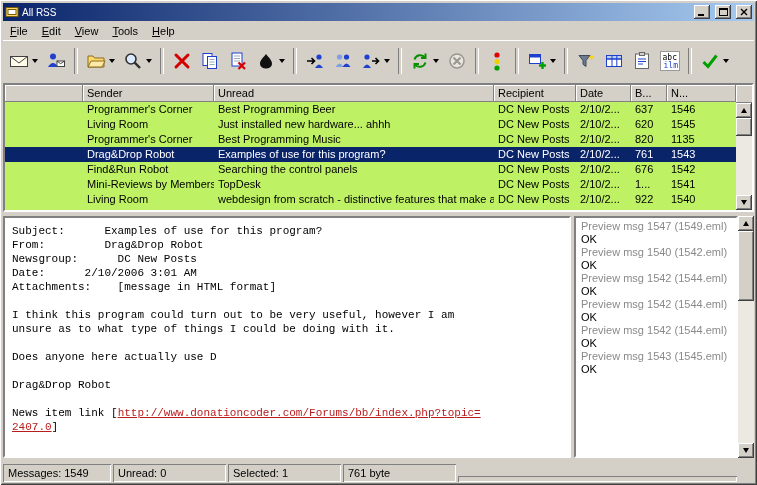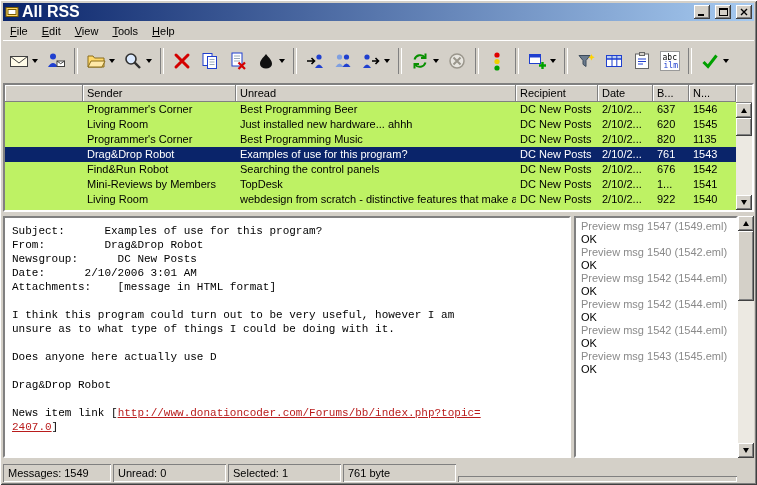--- a/index.html
+++ b/index.html
@@ -2,21 +2,21 @@
 <html><head>
 <meta charset="utf-8">
 <style>
   html,body{margin:0;padding:0}
   body{width:757px;height:485px;overflow:hidden;background:#3a6ea5;font-family:"Liberation Sans",sans-serif;font-size:11px;color:#000}
   .window{width:757px;height:485px;background:#d4d0c8;display:flex;flex-direction:column;padding:3px;box-sizing:border-box;
     box-shadow:inset 1px 1px 0 #fff,inset -1px -1px 0 #404040,inset 2px 2px 0 #d4d0c8,inset -2px -2px 0 #808080}
   
   .titlebar{flex:0 0 18px;background:linear-gradient(90deg,#0a246a,#a6caf0);display:flex;align-items:center;padding:0 2px;gap:3px}
   .title-icon{width:14px;height:14px;display:flex}
-  .title-text{flex:1;color:#fff;font-weight:bold;font-size:16px;white-space:nowrap}
+  .title-text{flex:1;color:#fff;font-weight:normal;font-size:10px;white-space:nowrap}
   .wbtn{width:16px;height:14px;margin-left:2px;background:#d4d0c8;display:flex;align-items:center;justify-content:center;
     box-shadow:inset -1px -1px 0 #404040,inset 1px 1px 0 #fff,inset -2px -2px 0 #808080}
   
   .menubar{flex:0 0 19px;display:flex;align-items:center}
   .menu-item{padding:2px 7px;cursor:default}
   .menu-item u{text-decoration:underline}
   
   .toolbar{flex:0 0 40px;display:flex;align-items:center;padding:0 2px;border-top:1px solid #fff}
   .tb-btn{height:32px;display:flex;align-items:center;justify-content:center;padding:0 4px;gap:3px}
   .tb-icon{width:20px;height:20px;display:block}
@@ -25,21 +25,21 @@
   .tb-sep{width:2px;height:26px;margin:0 4px;border-left:1px solid #808080;border-right:1px solid #fff}
   
   .listpane{flex:0 0 125px;display:flex;margin:2px 0 0 0;background:#fff;border:2px solid;border-color:#808080 #fff #fff #808080}
   .list-main{flex:1;display:flex;flex-direction:column;overflow:hidden}
   .lheader{display:flex;flex:0 0 17px}
   .hcell{background:#d4d0c8;border-right:1px solid #808080;border-bottom:1px solid #808080;box-shadow:inset 1px 1px 0 #fff;
     padding:2px 4px;white-space:nowrap;overflow:hidden;box-sizing:border-box;flex:none}
   .lbody{flex:1;background:#bef264;overflow:hidden}
   .lrow{display:flex;height:15px;line-height:15px;white-space:nowrap}
   .lcell{overflow:hidden;padding:0 4px;box-sizing:border-box;flex:none;text-overflow:clip}
-  .c0{width:78px}.c1{width:153px}.c2{width:280px}.c3{width:82px}.c4{width:55px}.c5{width:36px}.c6{flex:1;width:auto}
+  .c0{width:78px}.c1{width:131px}.c2{width:280px}.c3{width:82px}.c4{width:55px}.c5{width:36px}.c6{flex:1;width:auto}
   .sel{background:#0a246a;color:#fff}
   
   .scrollcol{flex:0 0 16px;display:flex;flex-direction:column}
   .hfill{flex:0 0 17px;background:#d4d0c8;box-shadow:inset 1px 1px 0 #fff;border-bottom:1px solid #808080}
   .vscroll{flex:1;display:flex;flex-direction:column;background:#ece9e2}
   .sbtn{flex:0 0 15px;background:#d4d0c8;display:flex;align-items:center;justify-content:center;
     box-shadow:inset -1px -1px 0 #404040,inset 1px 1px 0 #fff,inset -2px -2px 0 #808080}
   .tri-up{width:0;height:0;border-left:3px solid transparent;border-right:3px solid transparent;border-bottom:5px solid #000}
   .tri-down{width:0;height:0;border-left:3px solid transparent;border-right:3px solid transparent;border-top:5px solid #000}
   .strack{flex:1;position:relative}

